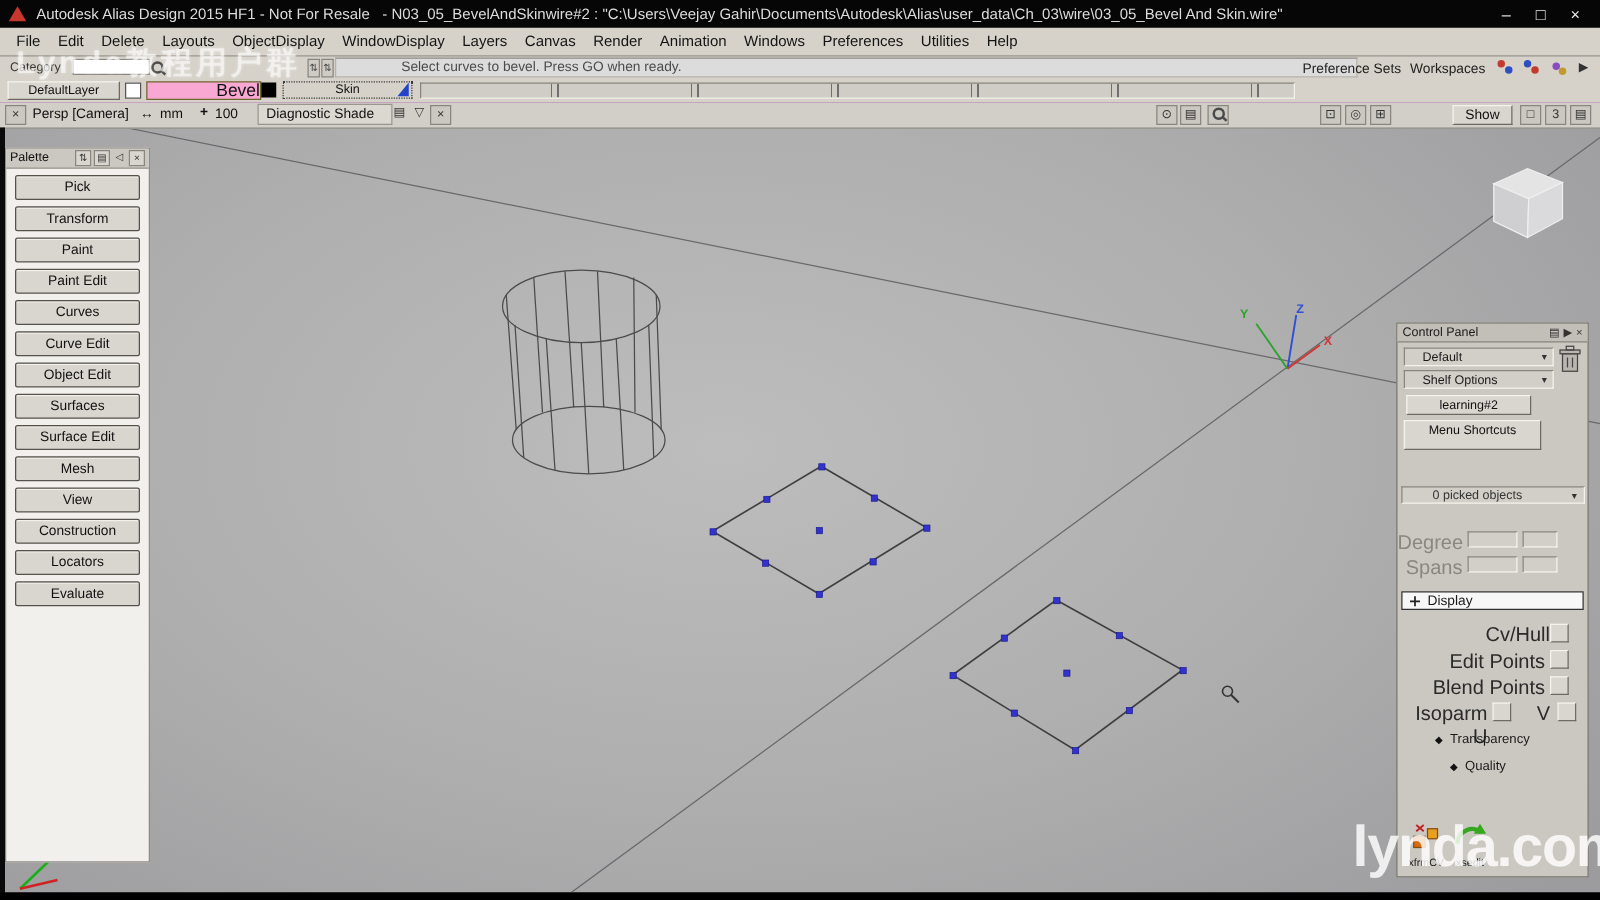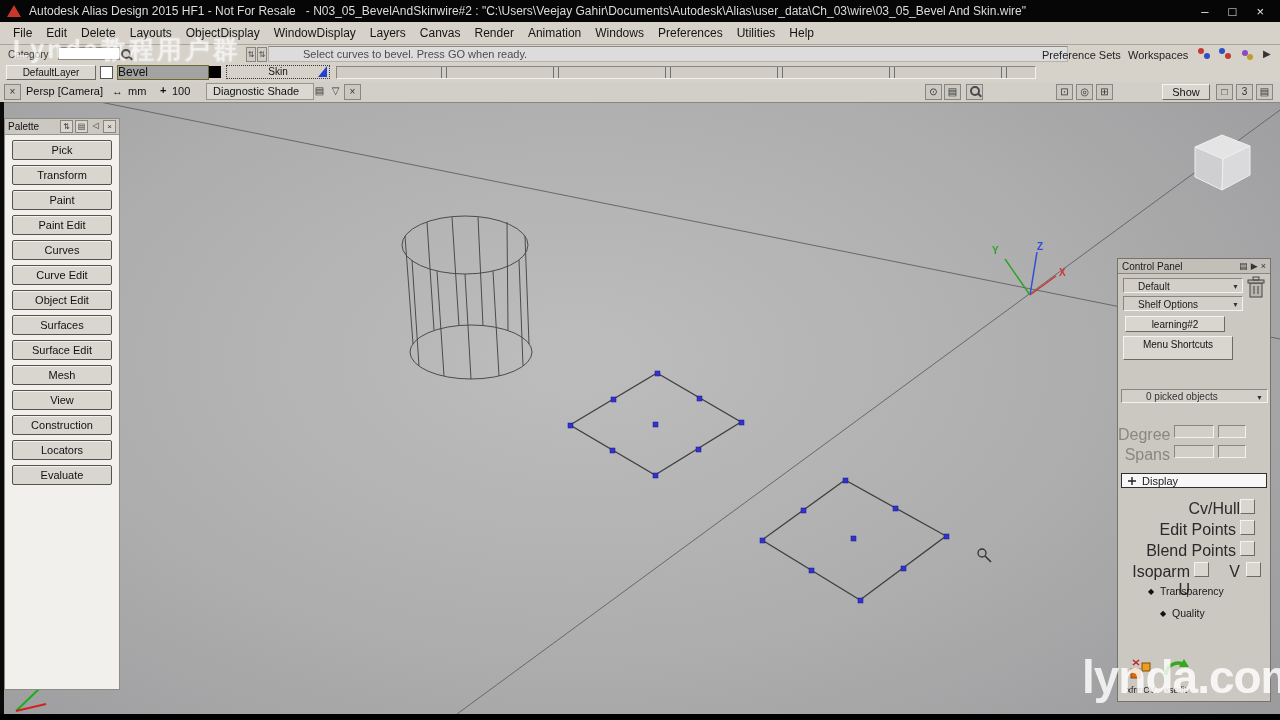--- a/index.html
+++ b/index.html
@@ -24,34 +24,34 @@
   .promptrow *{position:absolute;}
   .cat-label{left:8px;top:4px;font-size:10px;color:#333;}
   .search-input{left:58px;top:2px;width:56px;height:11px;background:#fff;border:1px solid #8a867f;font-size:10px;padding:0 2px;}
   .mag{left:120px;top:3px;width:12px;height:12px;display:inline-block;}
   .mag i{position:absolute;display:block;}
   .mag .g{left:1px;top:1px;width:6px;height:6px;border:2px solid #4a4a4a;border-radius:50%;}
   .mag .h{left:8px;top:9px;width:5px;height:2px;background:#4a4a4a;transform:rotate(45deg);}
   .tiny-tool{top:2px;width:8px;height:13px;border:1px solid #8a867f;background:#cfccc5;font-size:8px;
              color:#444;text-align:center;line-height:13px;}
   .prompt-field{left:268px;top:1px;width:764px;height:14px;background:#dcdcdc;border:1px solid #b6b2aa;
-                border-top-color:#8f8b84;font-size:11px;color:#4c4c4c;line-height:14px;padding-left:34px;}
+                border-top-color:#8f8b84;font-size:11px;color:#4c4c4c;line-height:14px;padding-left:52px;}
   .toolbar-label{top:4px;font-size:11px;color:#222;cursor:default;}
   .dual-icon{top:2px;width:14px;height:14px;}
   .dual-icon b{position:absolute;width:6px;height:6px;border-radius:50%;}
   .go-arrow{left:1263px;top:3px;font-size:10px;color:#333;}
   
   .layerrow{left:0;top:64px;width:1280px;height:18px;background:#d6d2ca;border-bottom:5px solid #a21caf;z-index:10;}
   .layerrow > *{position:absolute;}
   .raised{background:#d9d6cf;border:1px solid;border-color:#f4f2ec #6e6a63 #6e6a63 #f4f2ec;}
   .sunken{background:#d2cfc8;border:1px solid;border-color:#8a867f #f4f2ec #f4f2ec #8a867f;}
   .btn-defaultlayer{left:6px;top:1px;width:88px;height:13px;font-size:10px;text-align:center;line-height:13px;color:#111;}
   .layer-cb{left:100px;top:2px;width:11px;height:11px;background:#fff;border:1px solid #555;}
-  .btn-bevel{left:117px;top:1px;width:90px;height:13px;background:#a3a3a3;border:1px solid #6b6b2e;
-             font-size:12px;text-align:left;line-height:13px;color:#111;}
+  .btn-bevel{left:117px;top:1px;width:90px;height:13px;background:#f9a8d4;border:1px solid #6b6b2e;
+             font-size:14px;text-align:right;line-height:13px;color:#111;}
   .black-chip{left:209px;top:2px;width:12px;height:12px;background:#000;}
   .skin-box{left:226px;top:1px;width:102px;height:12px;border:1px dotted #3a3a3a;font-size:10px;
             text-align:center;line-height:12px;color:#111;}
   .blue-tri{left:318px;top:2px;width:0;height:0;border-left:9px solid transparent;border-bottom:11px solid #2244cc;}
   .layer-strip{left:336px;top:2px;width:698px;height:11px;background-color:#d0cdc6;border:1px solid;
                border-color:#8a867f #f4f2ec #f4f2ec #8a867f;
                background-image:repeating-linear-gradient(90deg,transparent 0,transparent 104px,#6f6f6f 104px,#6f6f6f 105px,
                  transparent 105px,transparent 109px,#6f6f6f 109px,#6f6f6f 110px,transparent 110px,transparent 112px);}
   
   .vpheader{left:0;top:82px;width:1280px;height:20px;background:#d2cfc8;border-bottom:1px solid #8b8780;z-index:10;}

